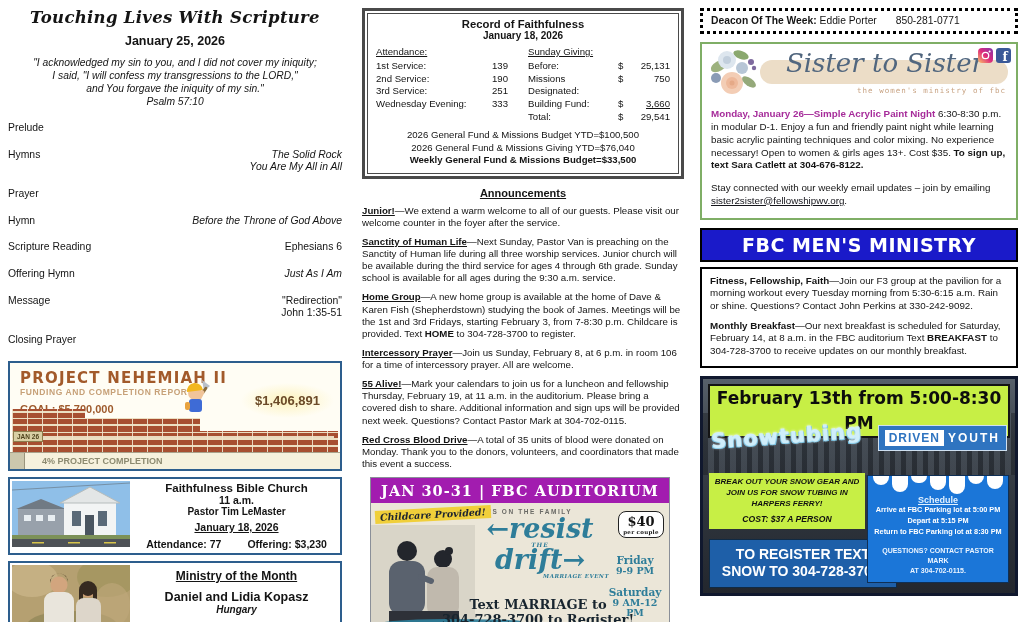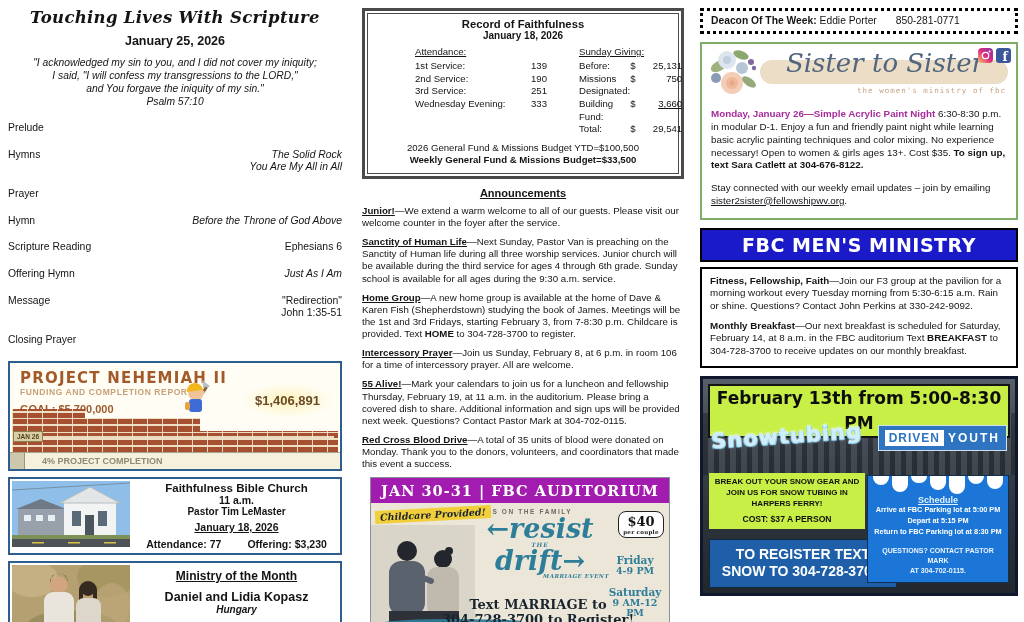--- a/index.html
+++ b/index.html
@@ -50,21 +50,21 @@
   .mm-head{font-weight:bold;font-size:12px;text-decoration:underline;margin-top:3px;display:inline-block;}
   .mm-names{font-weight:bold;font-size:12.5px;margin-top:6px;}
   .mm-country{font-weight:bold;font-style:italic;font-size:10px;}
   .mm-note{font-weight:bold;font-style:italic;font-size:8px;line-height:1.3;margin-top:5px;padding:0 4px;}
 
   
   .record-outer{border:3px solid #4a4a4a;padding:2px;}
   .record-inner{border:1px solid #4a4a4a;padding:4px 8px 6px;font-size:9.6px;}
   .rec-title{text-align:center;font-weight:bold;font-size:11.3px;}
   .rec-date{text-align:center;font-weight:bold;font-size:10px;margin-bottom:5px;}
-  .rec-cols{display:flex;gap:32px;margin-left:39px;}
+  .rec-cols{display:flex;gap:20px;}
   .rec-att{flex:0 0 132px;}
   .rec-give{flex:1;}
   .rec-h{text-decoration:underline;margin-bottom:3px;}
   .rec-row{display:flex;line-height:1.32;}
   .rec-row .l{flex:1;}
   .rec-att .v{width:26px;text-align:right;}
   .rec-give .c{width:12px;}
   .rec-give .v{width:40px;text-align:right;}
   .u{text-decoration:underline;}
   .rec-sum{text-align:center;line-height:1.3;margin-top:6px;}
@@ -136,21 +136,21 @@
         background:repeating-linear-gradient(90deg,rgba(15,18,22,.35) 0 5px,rgba(120,130,140,.15) 5px 11px);}
   .snow-banner{position:relative;margin:5px;background:#c7ef45;border:2px solid #141414;text-align:center;
         font-weight:800;font-size:17px;line-height:25px;color:#0d0d0d;font-family:"DejaVu Sans",sans-serif;}
   .snow-title{position:absolute;left:8px;top:44px;width:180px;font-size:21px;font-weight:800;letter-spacing:1px;
         color:#cfeefb;text-shadow:0 0 3px #ffffff,1px 1px 0 #5db6dd,-1px 1px 0 #5db6dd;transform:rotate(-4deg);
         font-family:"DejaVu Sans",sans-serif;}
   .dy-logo{position:absolute;right:8px;top:46px;background:#2f74c0;border:1px solid #cfe0f0;
         padding:4px 6px;display:flex;align-items:center;gap:4px;}
   .dy1{background:#fff;color:#2f74c0;font-weight:800;font-size:12px;padding:1px 4px;letter-spacing:1px;}
   .dy2{color:#fff;font-weight:700;font-size:12px;letter-spacing:2px;}
-  .pitchbox{position:absolute;left:6px;top:94px;width:156px;background:#c7ef45;padding:4px 3px 5px;text-align:center;color:#111;}
+  .pitchbox{position:absolute;left:6px;top:94px;width:156px;background:#c7ef45;padding:4px 3px 5px;text-align:center;color:#111;font-style:italic;}
   .pitch{font-size:8px;font-weight:800;line-height:1.35;}
   .cost{font-size:8.6px;font-weight:800;margin-top:5px;}
   .regbox{position:absolute;left:6px;top:160px;width:188px;background:#1e5fa8;border:1px solid #102a44;
         color:#fff;text-align:center;font-weight:800;font-size:14px;line-height:1.25;padding:6px 8px;}
   .schedbox{position:absolute;right:6px;top:96px;bottom:10px;width:142px;background:#1b76d8;border:1px solid #0f2f55;
         color:#fff;text-align:center;font-weight:bold;padding:0 3px;}
   .drips{display:flex;gap:3px;justify-content:center;align-items:flex-start;}
   .drips span{display:inline-block;width:16px;background:#fff;border-radius:0 0 8px 8px;}
   .d1{height:9px;}.d2{height:16px;}.d3{height:7px;}.d4{height:14px;}.d5{height:18px;}.d6{height:8px;}.d7{height:13px;}
   .sched-title{font-size:9px;text-decoration:underline;margin-top:1px;color:#dff0ff;}
@@ -336,20 +336,21 @@
             </div>
           <div class="rec-row">
               <span class="l">Total:</span>
               <span class="c">$</span>
               <span class="v">29,541</span>
             </div>
         </div>
       </div>
       <div class="rec-sum">
         <div>2026 General Fund &amp; Missions Budget YTD=$100,500</div>
+        <div>2026 General Fund &amp; Missions Giving YTD=$76,040</div>
         <div class="b">Weekly General Fund &amp; Missions Budget=$33,500</div>
       </div>
     </div>
   </div>
 
   <div class="ann-title">Announcements</div>
   <p class="ann"><span class="t">Junior!</span><span>—We extend a warm welcome to all of our guests. Please visit our welcome counter in the foyer after the service.</span><span class="b"></span><span></span></p>
   <p class="ann"><span class="t">Sanctity of Human Life</span><span>—Next Sunday, Pastor Van is preaching on the Sanctity of Human life during all three worship services. Junior church will be available during the third service for ages 4 through 6th grade. Sunday school is available for all ages during the 9:30 a.m. service.</span><span class="b"></span><span></span></p>
   <p class="ann"><span class="t">Home Group</span><span>—A new home group is available at the home of Dave &amp; Karen Fish (Shepherdstown) studying the book of James. Meetings will be the 1st and 3rd Fridays, starting February 3, from 7-8:30 p.m. Childcare is provided. Text </span><span class="b">HOME</span><span> to 304-728-3700 to register.</span></p>
   <p class="ann"><span class="t">Intercessory Prayer</span><span>—Join us Sunday, February 8, at 6 p.m. in room 106 for a time of intercessory prayer. All are welcome.</span><span class="b"></span><span></span></p>
@@ -378,21 +379,21 @@
         <div class="the">THE</div>
         <div class="l2"><span>drift</span><span>→</span></div>
         <div class="tag">MARRIAGE EVENT</div>
       </div>
       <div class="mp-price">
         <div class="p1">$40</div>
         <div class="p2">per couple</div>
       </div>
       <div class="mp-when" id="when1">
         <div class="d">Friday</div>
-        <div class="t">4-9 PM</div>
+        <div class="t">9-9 PM</div>
       </div>
       <div class="mp-when" id="when2">
         <div class="d">Saturday</div>
         <div class="t">9 AM-12 PM</div>
       </div>
       <div class="mp-wave"></div>
       <div class="mp-cta">
         <div>Text MARRIAGE to</div>
         <div>304-728-3700 to Register!</div>
       </div>

